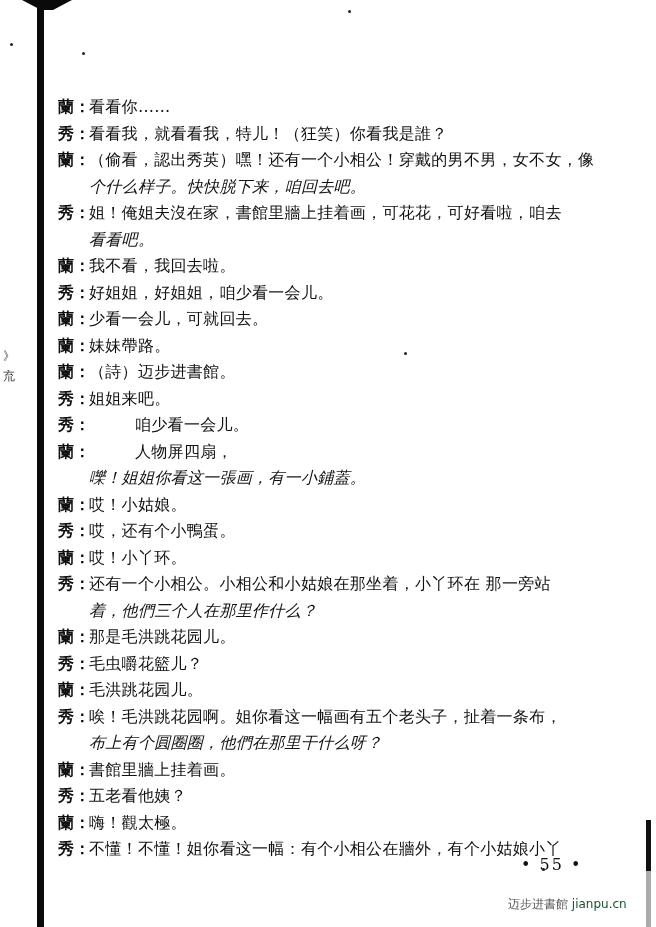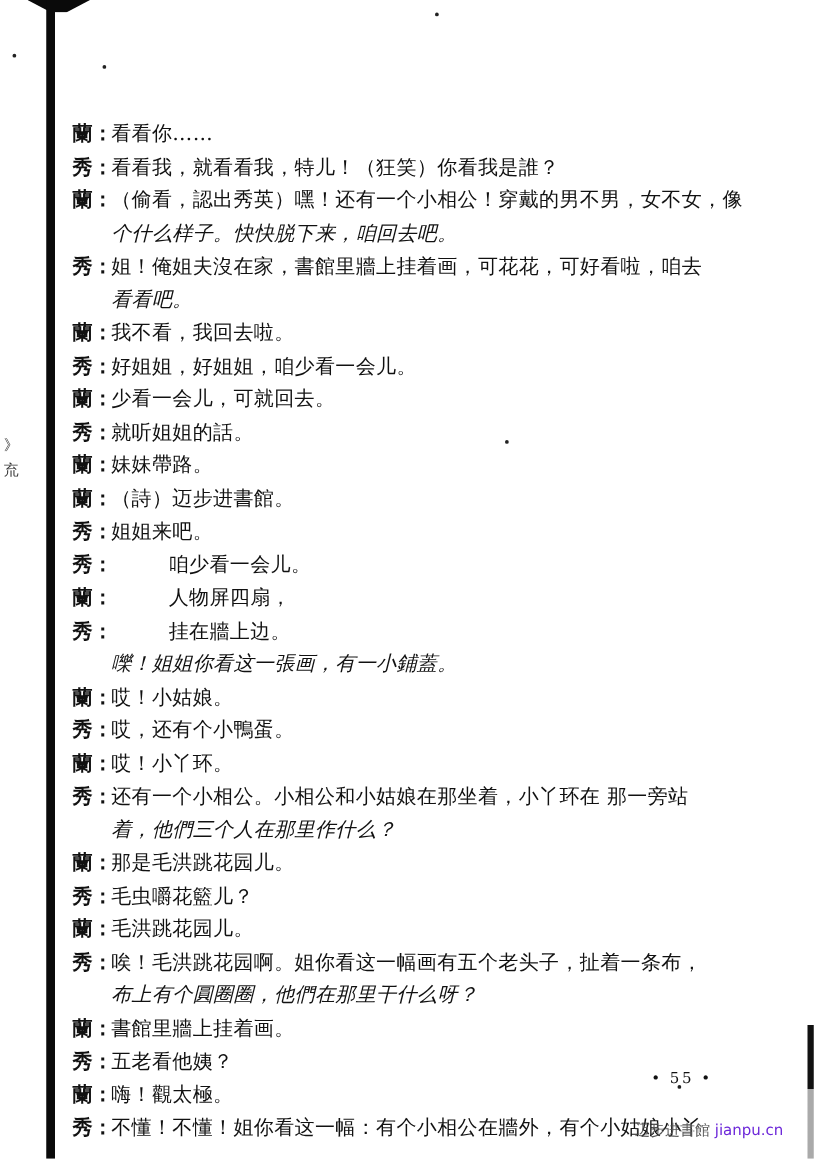--- a/index.html
+++ b/index.html
@@ -28,27 +28,27 @@
     .page { position: absolute; left: 58px; top: 94px; width: 580px; }
     .line {
       position: relative; height: 26.5px; line-height: 26.5px;
       font-size: 16px; white-space: nowrap; letter-spacing: 0.3px;
     }
     .speaker { display: inline-block; width: 31px; font-weight: bold; }
     .text { display: inline; }
     .cont { padding-left: 31px; font-style: italic; }
     .verse { padding-left: 46px; }
     .page-number {
-      position: absolute; left: 521px; top: 855px; font-size: 12px; letter-spacing: 2px;
+      position: absolute; left: 521px; top: 855px; font-size: 16px; letter-spacing: 2px;
     }
     .watermark {
       position: absolute; left: 508px; top: 896px; font-size: 12px; color: #555;
       font-family: "DejaVu Sans", sans-serif;
     }
-    .watermark .wm-url { color: #6d28d9; }
+    .watermark .wm-url { color: #14532d; }
   </style>
 </head>
 <body>
 
 <div class="binding-top"></div>
 <div class="binding-line"></div>
 <div class="right-edge"></div>
 
 <span class="speck" style="left:348px;top:10px"></span>
 <span class="speck" style="left:82px;top:52px"></span>
@@ -62,27 +62,25 @@
 <div class="page" id="page">
     <div class="line"><span class="speaker">蘭：</span><span class="text">看看你……</span></div>
     <div class="line"><span class="speaker">秀：</span><span class="text">看看我，就看看我，特儿！（狂笑）你看我是誰？</span></div>
     <div class="line"><span class="speaker">蘭：</span><span class="text">（偷看，認出秀英）嘿！还有一个小相公！穿戴的男不男，女不女，像</span></div>
     <div class="line cont"><span class="text">个什么样子。快快脱下来，咱回去吧。</span></div>
     <div class="line"><span class="speaker">秀：</span><span class="text">姐！俺姐夫沒在家，書館里牆上挂着画，可花花，可好看啦，咱去</span></div>
     <div class="line cont"><span class="text">看看吧。</span></div>
     <div class="line"><span class="speaker">蘭：</span><span class="text">我不看，我回去啦。</span></div>
     <div class="line"><span class="speaker">秀：</span><span class="text">好姐姐，好姐姐，咱少看一会儿。</span></div>
     <div class="line"><span class="speaker">蘭：</span><span class="text">少看一会儿，可就回去。</span></div>
-    <div class="line"><span class="speaker">秀：</span><span class="text">就听姐姐的話。</span></div>
     <div class="line"><span class="speaker">蘭：</span><span class="text">妹妹帶路。</span></div>
     <div class="line"><span class="speaker">蘭：</span><span class="text">（詩）迈步进書館。</span></div>
     <div class="line"><span class="speaker">秀：</span><span class="text">姐姐来吧。</span></div>
     <div class="line"><span class="speaker">秀：</span><span class="text verse">咱少看一会儿。</span></div>
     <div class="line"><span class="speaker">蘭：</span><span class="text verse">人物屏四扇，</span></div>
-    <div class="line"><span class="speaker">秀：</span><span class="text verse">挂在牆上边。</span></div>
     <div class="line cont"><span class="text">嚛！姐姐你看这一張画，有一小鋪蓋。</span></div>
     <div class="line"><span class="speaker">蘭：</span><span class="text">哎！小姑娘。</span></div>
     <div class="line"><span class="speaker">秀：</span><span class="text">哎，还有个小鴨蛋。</span></div>
     <div class="line"><span class="speaker">蘭：</span><span class="text">哎！小丫环。</span></div>
     <div class="line"><span class="speaker">秀：</span><span class="text">还有一个小相公。小相公和小姑娘在那坐着，小丫环在 那一旁站</span></div>
     <div class="line cont"><span class="text">着，他們三个人在那里作什么？</span></div>
     <div class="line"><span class="speaker">蘭：</span><span class="text">那是毛洪跳花园儿。</span></div>
     <div class="line"><span class="speaker">秀：</span><span class="text">毛虫嚼花籃儿？</span></div>
     <div class="line"><span class="speaker">蘭：</span><span class="text">毛洪跳花园儿。</span></div>
     <div class="line"><span class="speaker">秀：</span><span class="text">唉！毛洪跳花园啊。姐你看这一幅画有五个老头子，扯着一条布，</span></div>

